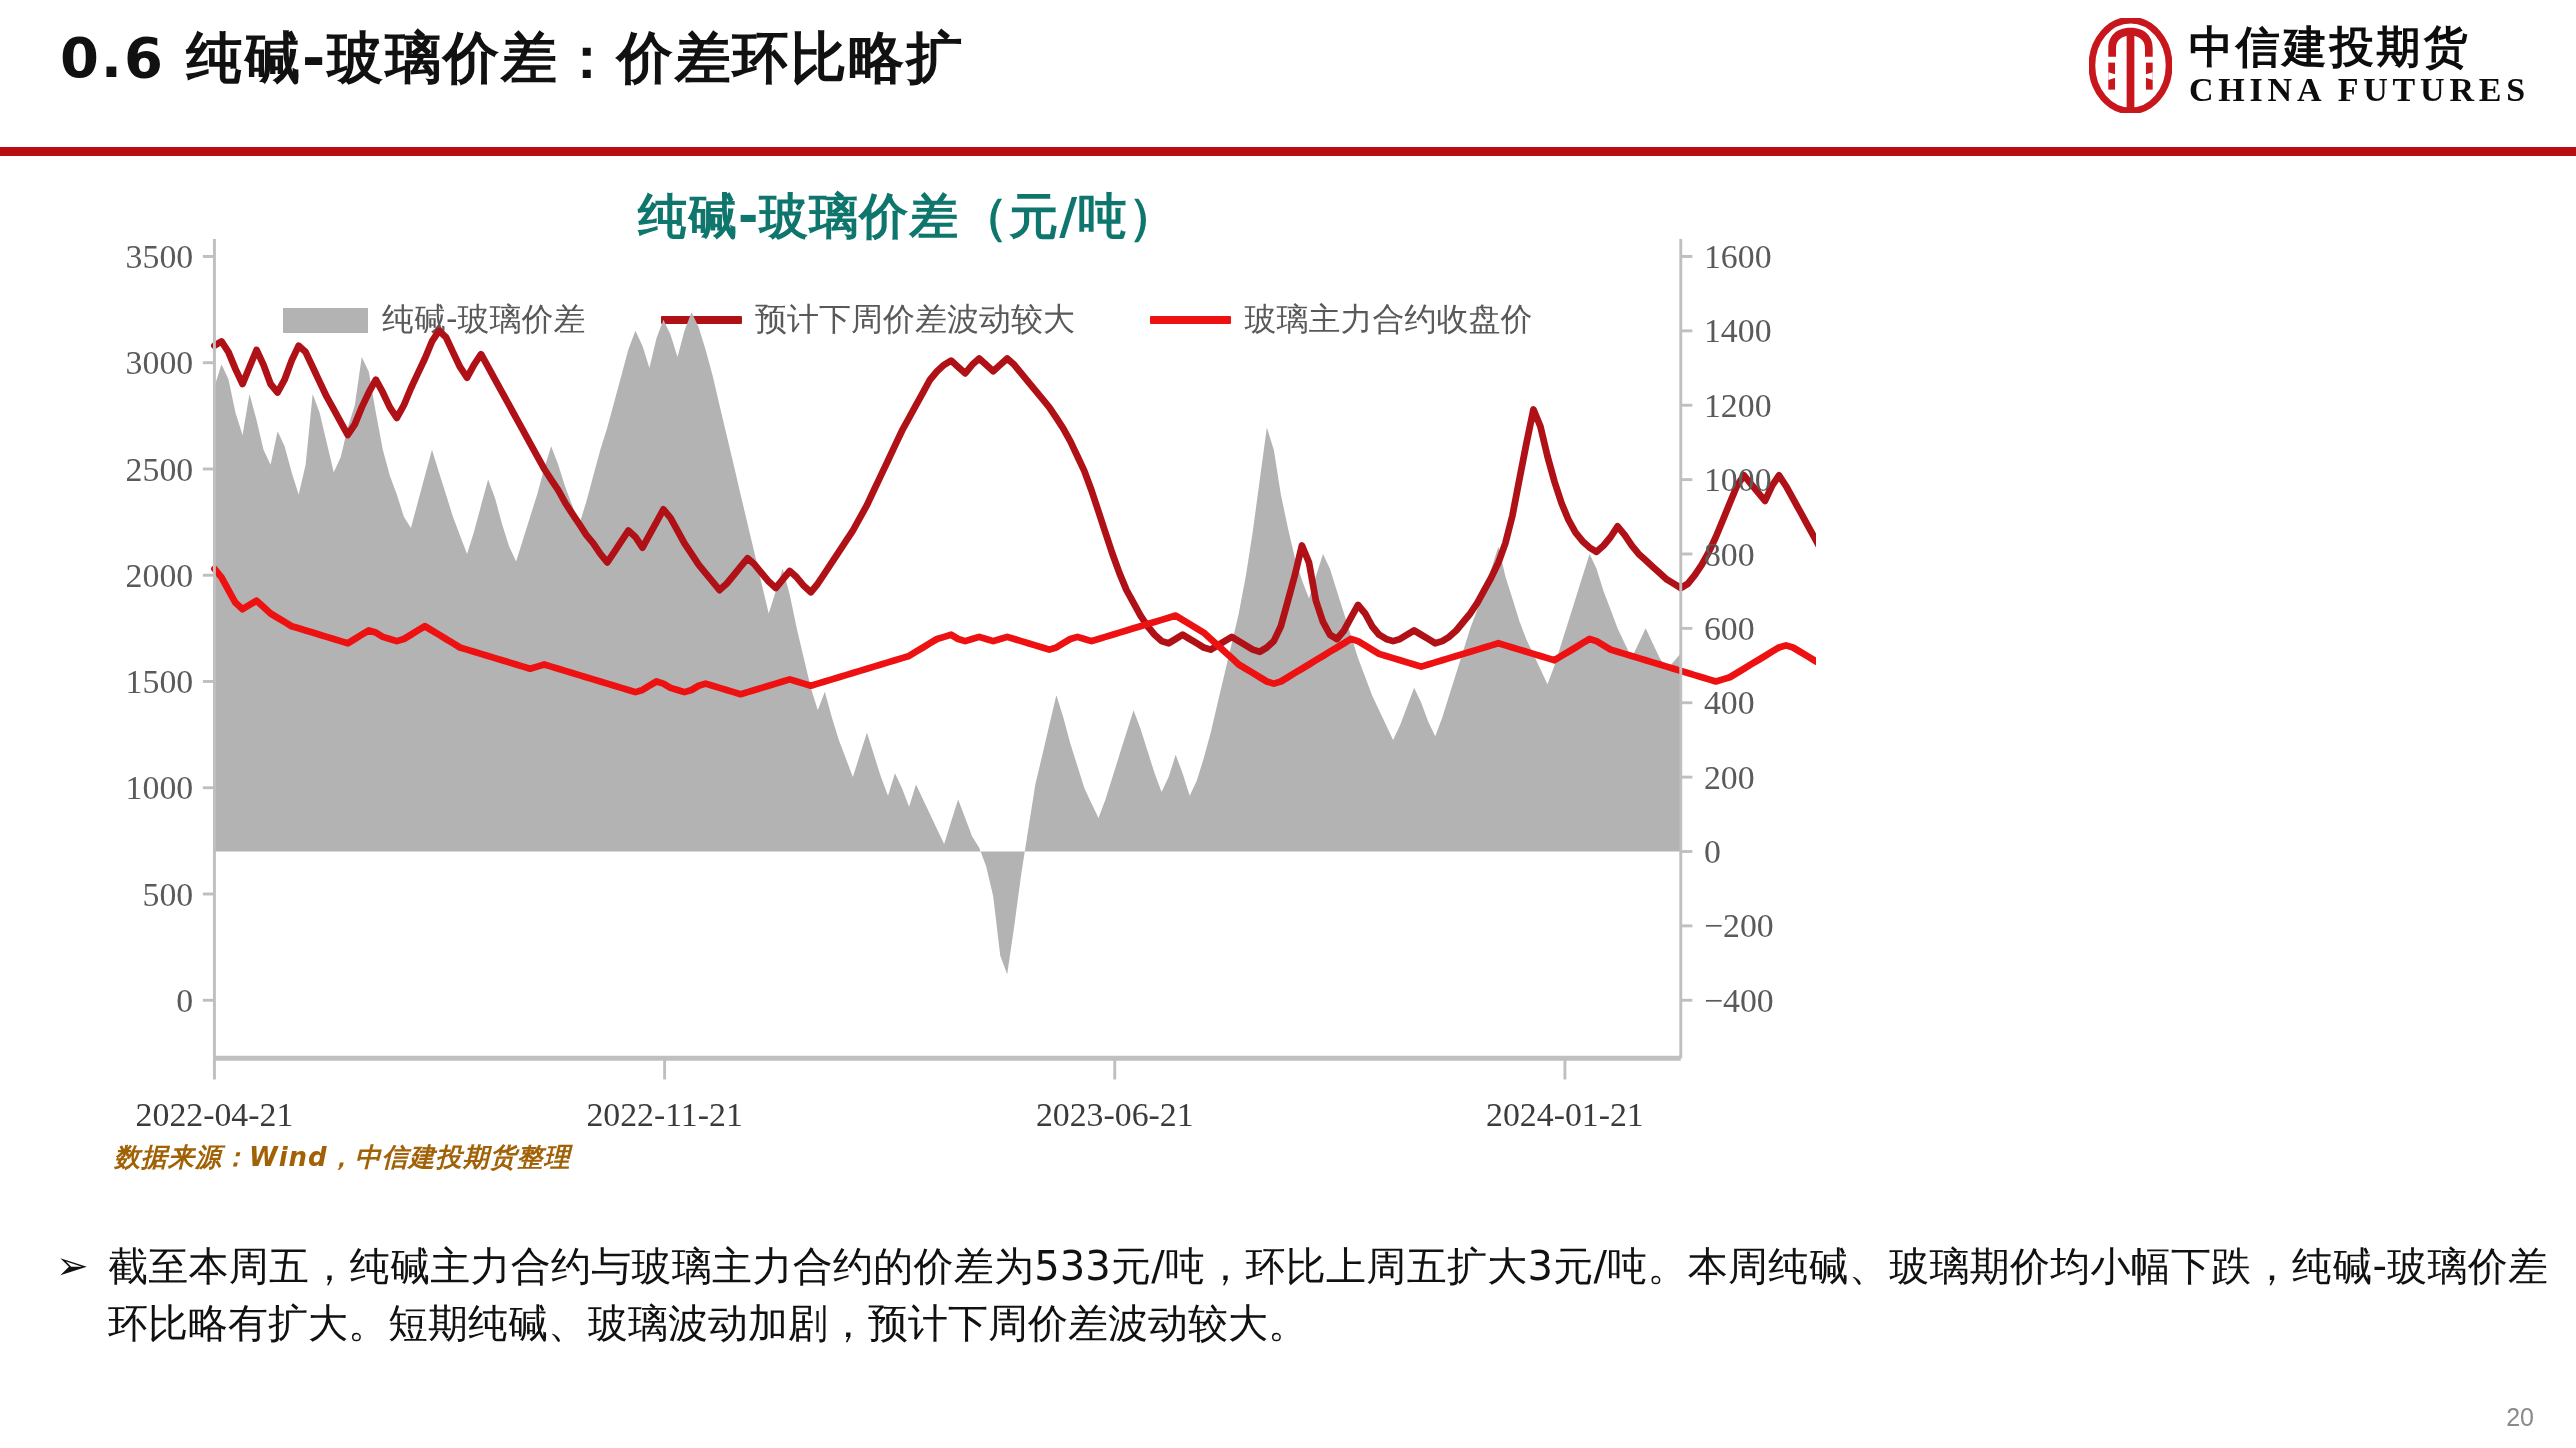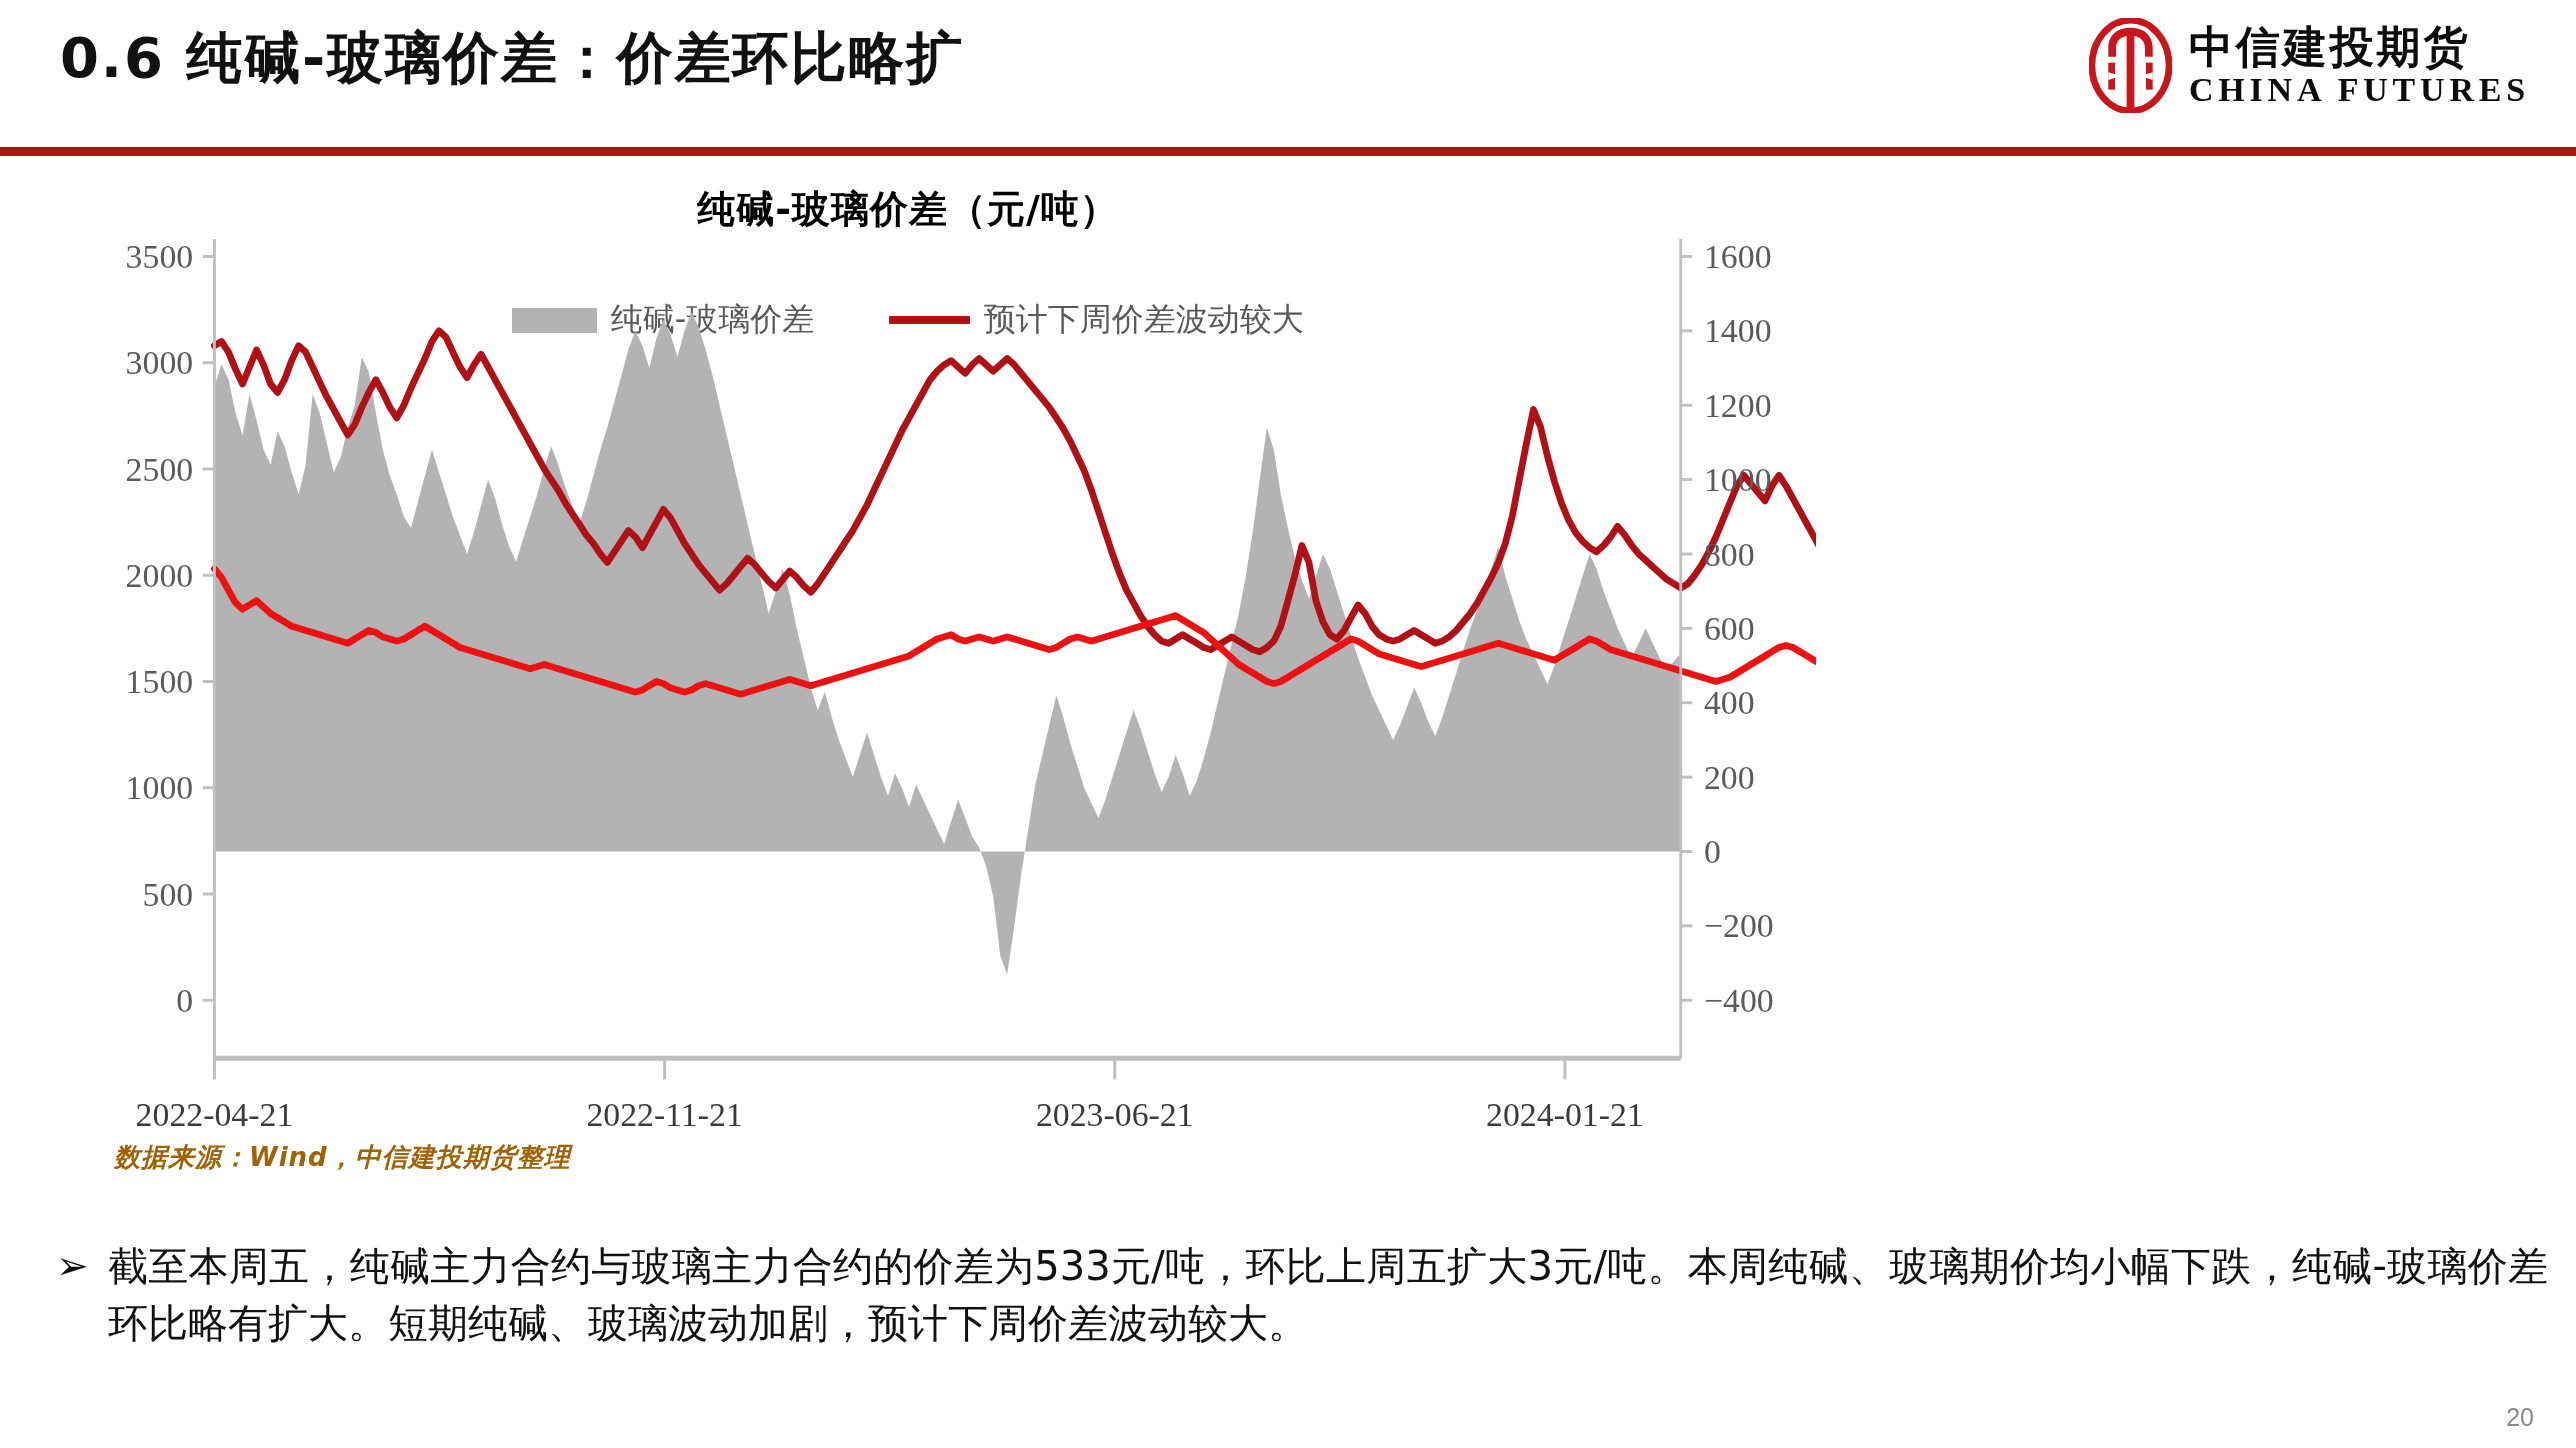--- a/index.html
+++ b/index.html
@@ -32,21 +32,21 @@
   }
   #logo-en{
     font-family:"Liberation Serif",serif;
     font-size:34px;font-weight:700;color:#0d0d0d;letter-spacing:4.8px;margin-top:4px;
   }
   
   #chart-block{position:absolute;left:0;top:184px;width:1816px;height:966px;}
   #chart-title{
     position:absolute;left:0;top:0;width:1816px;text-align:center;
     font-family:"DejaVu Sans","Liberation Sans",sans-serif;
-    font-size:38px;font-weight:700;color:#000000;letter-spacing:1px;
+    font-size:49px;font-weight:700;color:#0f766e;letter-spacing:1px;
   }
   #legend{
     position:absolute;left:0;top:114px;width:1816px;
     display:flex;justify-content:center;align-items:flex-start;gap:75px;
   }
   .legend-item{display:flex;align-items:center;gap:13.5px;}
   .legend-swatch-bar{width:85px;height:25px;background:#B3B3B3;}
   .legend-swatch-line{width:81px;height:7.7px;border-radius:1px;}
   .legend-label{
     font-family:"DejaVu Sans","Liberation Sans",sans-serif;
@@ -115,20 +115,24 @@
 
   <div id="legend">
     <div class="legend-item">
       <span class="legend-swatch-bar"></span>
       <span class="legend-label">纯碱-玻璃价差</span>
     </div>
     <div class="legend-item">
       <span class="legend-swatch-line" style="background:#B01117"></span>
       <span class="legend-label">预计下周价差波动较大</span>
     </div>
+    <div class="legend-item">
+      <span class="legend-swatch-line" style="background:#EE1111"></span>
+      <span class="legend-label">玻璃主力合约收盘价</span>
+    </div>
   </div>
 
   <div id="plot-wrap">
     <svg id="plot-svg" width="1816" height="966" viewBox="0 0 1880 1000">
         <path d="M 222 691 L 222.0 209.8 L 229.3 186.6 L 236.5 202.1 L 243.8 236.7 L 251.1 259.8 L 258.3 217.5 L 265.6 244.4 L 272.8 275.2 L 280.1 290.6 L 287.4 256.0 L 294.6 271.4 L 301.9 298.3 L 309.2 321.4 L 316.4 290.6 L 323.7 217.5 L 330.9 236.7 L 338.2 267.5 L 345.5 298.3 L 352.7 282.9 L 360.0 252.1 L 367.3 229.0 L 374.5 179.0 L 381.8 194.4 L 389.1 236.7 L 396.3 275.2 L 403.6 302.1 L 410.8 321.4 L 418.1 344.5 L 425.4 356.1 L 432.6 329.1 L 439.9 302.1 L 447.2 275.2 L 454.4 298.3 L 461.7 321.4 L 468.9 344.5 L 476.2 363.8 L 483.5 383.0 L 490.7 359.9 L 498.0 332.9 L 505.3 306.0 L 512.5 325.3 L 519.8 352.2 L 527.1 375.3 L 534.3 390.7 L 541.6 367.6 L 548.8 344.5 L 556.1 321.4 L 563.4 294.5 L 570.6 271.4 L 577.9 290.6 L 585.2 313.7 L 592.4 332.9 L 599.7 352.2 L 606.9 329.1 L 614.2 302.1 L 621.5 275.2 L 628.7 252.1 L 636.0 225.1 L 643.3 198.2 L 650.5 171.3 L 657.8 152.0 L 665.1 167.4 L 672.3 190.5 L 679.6 159.7 L 686.8 140.4 L 694.1 155.9 L 701.4 179.0 L 708.6 152.0 L 715.9 132.8 L 723.2 148.1 L 730.4 171.3 L 737.7 198.2 L 744.9 229.0 L 752.2 259.8 L 759.5 290.6 L 766.7 321.4 L 774.0 352.2 L 781.3 383.0 L 788.5 413.8 L 795.8 444.6 L 803.1 421.5 L 810.3 398.4 L 817.6 425.3 L 824.8 460.0 L 832.1 490.8 L 839.4 521.6 L 846.6 544.7 L 853.9 525.5 L 861.2 552.4 L 868.4 575.5 L 875.7 594.8 L 882.9 614.0 L 890.2 590.9 L 897.5 567.8 L 904.7 590.9 L 912.0 614.0 L 919.3 633.3 L 926.5 610.1 L 933.8 625.5 L 941.1 644.8 L 948.3 621.7 L 955.6 637.1 L 962.8 652.5 L 970.1 667.9 L 977.4 683.3 L 984.6 660.2 L 991.9 637.1 L 999.2 656.4 L 1006.4 675.6 L 1013.7 687.1 L 1020.9 706.4 L 1028.2 737.2 L 1035.5 798.8 L 1042.7 818.0 L 1050.0 768.0 L 1057.3 714.1 L 1064.5 667.9 L 1071.8 621.7 L 1079.1 590.9 L 1086.3 560.1 L 1093.6 529.3 L 1100.8 552.4 L 1108.1 579.4 L 1115.4 602.5 L 1122.6 625.5 L 1129.9 641.0 L 1137.2 656.4 L 1144.4 637.1 L 1151.7 614.0 L 1158.9 590.9 L 1166.2 567.8 L 1173.5 544.7 L 1180.7 564.0 L 1188.0 587.0 L 1195.3 610.1 L 1202.5 629.4 L 1209.8 614.0 L 1217.1 590.9 L 1224.3 610.1 L 1231.6 633.3 L 1238.8 617.9 L 1246.1 594.8 L 1253.4 567.8 L 1260.6 537.0 L 1267.9 506.2 L 1275.2 475.4 L 1282.4 444.6 L 1289.7 406.1 L 1296.9 359.9 L 1304.2 306.0 L 1311.5 252.1 L 1318.7 275.2 L 1326.0 321.4 L 1333.3 356.1 L 1340.5 386.9 L 1347.8 410.0 L 1355.1 429.2 L 1362.3 406.1 L 1369.6 383.0 L 1376.8 398.4 L 1384.1 421.5 L 1391.4 444.6 L 1398.6 467.7 L 1405.9 490.8 L 1413.2 510.1 L 1420.4 529.3 L 1427.7 544.7 L 1434.9 560.1 L 1442.2 575.5 L 1449.5 560.1 L 1456.7 540.8 L 1464.0 521.6 L 1471.3 537.0 L 1478.5 556.3 L 1485.8 571.7 L 1493.1 552.4 L 1500.3 529.3 L 1507.6 506.2 L 1514.8 483.1 L 1522.1 460.0 L 1529.4 440.8 L 1536.6 421.5 L 1543.9 398.4 L 1551.2 375.3 L 1558.4 406.1 L 1565.7 429.2 L 1572.9 452.3 L 1580.2 471.6 L 1587.5 486.9 L 1594.7 502.4 L 1602.0 517.8 L 1609.3 498.5 L 1616.5 475.4 L 1623.8 452.3 L 1631.1 429.2 L 1638.3 406.1 L 1645.6 383.0 L 1652.8 398.4 L 1660.1 421.5 L 1667.4 440.8 L 1674.6 460.0 L 1681.9 475.4 L 1689.2 490.8 L 1696.4 475.4 L 1703.7 460.0 L 1710.9 475.4 L 1718.2 490.8 L 1725.5 502.4 L 1732.7 494.6 L 1740.0 485.8 L 1740 691 Z" fill="#B3B3B3" stroke="none"></path>
         <path d="M 222.0 167.4 L 229.3 163.0 L 236.5 174.0 L 243.8 191.6 L 251.1 207.0 L 258.3 189.4 L 265.6 171.8 L 272.8 187.2 L 280.1 207.0 L 287.4 215.8 L 294.6 202.6 L 301.9 182.8 L 309.2 167.4 L 316.4 174.0 L 323.7 189.4 L 330.9 204.8 L 338.2 220.2 L 345.5 233.4 L 352.7 246.6 L 360.0 259.8 L 367.3 248.8 L 374.5 231.2 L 381.8 215.8 L 389.1 202.6 L 396.3 215.8 L 403.6 231.2 L 410.8 242.2 L 418.1 229.0 L 425.4 211.4 L 432.6 196.0 L 439.9 180.6 L 447.2 163.0 L 454.4 152.0 L 461.7 158.6 L 468.9 174.0 L 476.2 189.4 L 483.5 200.4 L 490.7 187.2 L 498.0 176.2 L 505.3 189.4 L 512.5 202.6 L 519.8 215.8 L 527.1 229.0 L 534.3 242.2 L 541.6 255.4 L 548.8 268.6 L 556.1 281.8 L 563.4 295.0 L 570.6 306.0 L 577.9 317.0 L 585.2 330.2 L 592.4 341.2 L 599.7 352.2 L 606.9 363.2 L 614.2 372.0 L 621.5 383.0 L 628.7 391.8 L 636.0 380.8 L 643.3 369.8 L 650.5 358.8 L 657.8 365.4 L 665.1 376.4 L 672.3 363.2 L 679.6 350.0 L 686.8 336.8 L 694.1 345.6 L 701.4 358.8 L 708.6 372.0 L 715.9 383.0 L 723.2 394.0 L 730.4 402.8 L 737.7 411.6 L 744.9 420.4 L 752.2 413.8 L 759.5 405.0 L 766.7 396.2 L 774.0 387.4 L 781.3 394.0 L 788.5 402.8 L 795.8 411.6 L 803.1 418.2 L 810.3 409.4 L 817.6 400.6 L 824.8 407.2 L 832.1 416.0 L 839.4 422.6 L 846.6 413.8 L 853.9 402.8 L 861.2 391.8 L 868.4 380.8 L 875.7 369.8 L 882.9 358.8 L 890.2 345.6 L 897.5 332.4 L 904.7 317.0 L 912.0 301.6 L 919.3 286.2 L 926.5 270.8 L 933.8 255.4 L 941.1 242.2 L 948.3 229.0 L 955.6 215.8 L 962.8 202.6 L 970.1 193.8 L 977.4 187.2 L 984.6 182.8 L 991.9 189.4 L 999.2 196.0 L 1006.4 187.2 L 1013.7 180.6 L 1020.9 187.2 L 1028.2 193.8 L 1035.5 187.2 L 1042.7 180.6 L 1050.0 187.2 L 1057.3 196.0 L 1064.5 204.8 L 1071.8 213.6 L 1079.1 222.4 L 1086.3 231.2 L 1093.6 242.2 L 1100.8 253.2 L 1108.1 266.4 L 1115.4 281.8 L 1122.6 297.2 L 1129.9 317.0 L 1137.2 339.0 L 1144.4 361.0 L 1151.7 383.0 L 1158.9 402.8 L 1166.2 420.4 L 1173.5 433.6 L 1180.7 446.8 L 1188.0 457.8 L 1195.3 466.6 L 1202.5 473.2 L 1209.8 475.4 L 1217.1 471.0 L 1224.3 466.6 L 1231.6 471.0 L 1238.8 475.4 L 1246.1 479.8 L 1253.4 482.0 L 1260.6 477.6 L 1267.9 473.2 L 1275.2 468.8 L 1282.4 473.2 L 1289.7 477.6 L 1296.9 482.0 L 1304.2 484.2 L 1311.5 479.8 L 1318.7 473.2 L 1326.0 457.8 L 1333.3 431.4 L 1340.5 405.0 L 1347.8 374.2 L 1355.1 391.8 L 1362.3 431.4 L 1369.6 453.4 L 1376.8 466.6 L 1384.1 471.0 L 1391.4 462.2 L 1398.6 449.0 L 1405.9 435.8 L 1413.2 444.6 L 1420.4 457.8 L 1427.7 466.6 L 1434.9 471.0 L 1442.2 473.2 L 1449.5 471.0 L 1456.7 466.6 L 1464.0 462.2 L 1471.3 466.6 L 1478.5 471.0 L 1485.8 475.4 L 1493.1 473.2 L 1500.3 468.8 L 1507.6 462.2 L 1514.8 453.4 L 1522.1 444.6 L 1529.4 433.6 L 1536.6 420.4 L 1543.9 407.2 L 1551.2 391.8 L 1558.4 372.0 L 1565.7 343.4 L 1572.9 306.0 L 1580.2 268.6 L 1587.5 233.4 L 1594.7 251.0 L 1602.0 281.8 L 1609.3 308.2 L 1616.5 330.2 L 1623.8 347.8 L 1631.1 361.0 L 1638.3 369.8 L 1645.6 376.4 L 1652.8 380.8 L 1660.1 374.2 L 1667.4 365.4 L 1674.6 354.4 L 1681.9 363.2 L 1689.2 374.2 L 1696.4 383.0 L 1703.7 389.6 L 1710.9 396.2 L 1718.2 402.8 L 1725.5 409.4 L 1732.7 413.8 L 1740.0 418.2 L 1747.3 413.8 L 1754.5 405.0 L 1761.8 394.0 L 1769.1 380.8 L 1776.3 365.4 L 1783.6 347.8 L 1790.8 330.2 L 1798.1 312.6 L 1805.4 301.6 L 1812.6 310.4 L 1819.9 319.2 L 1827.2 328.0 L 1834.4 312.6 L 1841.7 301.6 L 1848.9 312.6 L 1856.2 325.8 L 1863.5 339.0 L 1870.7 352.2 L 1878.0 365.4 L 1885.3 378.6 L 1892.5 387.4 L 1899.8 396.2 L 1907.1 402.8 L 1914.3 400.6 L 1921.6 396.2 L 1928.8 400.6 L 1936.1 405.0 L 1943.4 402.8 L 1950.6 400.6 L 1957.9 398.4" fill="none" stroke="#B01117" stroke-width="7" stroke-linejoin="round" stroke-linecap="round"></path>
         <path d="M 222.0 398.4 L 229.3 407.2 L 236.5 420.4 L 243.8 433.6 L 251.1 440.2 L 258.3 435.8 L 265.6 431.4 L 272.8 438.0 L 280.1 444.6 L 287.4 449.0 L 294.6 453.4 L 301.9 457.8 L 309.2 460.0 L 316.4 462.2 L 323.7 464.4 L 330.9 466.6 L 338.2 468.8 L 345.5 471.0 L 352.7 473.2 L 360.0 475.4 L 367.3 471.0 L 374.5 466.6 L 381.8 462.2 L 389.1 464.4 L 396.3 468.8 L 403.6 471.0 L 410.8 473.2 L 418.1 471.0 L 425.4 466.6 L 432.6 462.2 L 439.9 457.8 L 447.2 462.2 L 454.4 466.6 L 461.7 471.0 L 468.9 475.4 L 476.2 479.8 L 483.5 482.0 L 490.7 484.2 L 498.0 486.4 L 505.3 488.6 L 512.5 490.8 L 519.8 493.0 L 527.1 495.2 L 534.3 497.4 L 541.6 499.6 L 548.8 501.8 L 556.1 499.6 L 563.4 497.4 L 570.6 499.6 L 577.9 501.8 L 585.2 504.0 L 592.4 506.2 L 599.7 508.4 L 606.9 510.6 L 614.2 512.8 L 621.5 515.0 L 628.7 517.2 L 636.0 519.4 L 643.3 521.6 L 650.5 523.8 L 657.8 526.0 L 665.1 523.8 L 672.3 519.4 L 679.6 515.0 L 686.8 517.2 L 694.1 521.6 L 701.4 523.8 L 708.6 526.0 L 715.9 523.8 L 723.2 519.4 L 730.4 517.2 L 737.7 519.4 L 744.9 521.6 L 752.2 523.8 L 759.5 526.0 L 766.7 528.2 L 774.0 526.0 L 781.3 523.8 L 788.5 521.6 L 795.8 519.4 L 803.1 517.2 L 810.3 515.0 L 817.6 512.8 L 824.8 515.0 L 832.1 517.2 L 839.4 519.4 L 846.6 517.2 L 853.9 515.0 L 861.2 512.8 L 868.4 510.6 L 875.7 508.4 L 882.9 506.2 L 890.2 504.0 L 897.5 501.8 L 904.7 499.6 L 912.0 497.4 L 919.3 495.2 L 926.5 493.0 L 933.8 490.8 L 941.1 488.6 L 948.3 484.2 L 955.6 479.8 L 962.8 475.4 L 970.1 471.0 L 977.4 468.8 L 984.6 466.6 L 991.9 471.0 L 999.2 473.2 L 1006.4 471.0 L 1013.7 468.8 L 1020.9 471.0 L 1028.2 473.2 L 1035.5 471.0 L 1042.7 468.8 L 1050.0 471.0 L 1057.3 473.2 L 1064.5 475.4 L 1071.8 477.6 L 1079.1 479.8 L 1086.3 482.0 L 1093.6 479.8 L 1100.8 475.4 L 1108.1 471.0 L 1115.4 468.8 L 1122.6 471.0 L 1129.9 473.2 L 1137.2 471.0 L 1144.4 468.8 L 1151.7 466.6 L 1158.9 464.4 L 1166.2 462.2 L 1173.5 460.0 L 1180.7 457.8 L 1188.0 455.6 L 1195.3 453.4 L 1202.5 451.2 L 1209.8 449.0 L 1217.1 446.8 L 1224.3 451.2 L 1231.6 455.6 L 1238.8 460.0 L 1246.1 464.4 L 1253.4 471.0 L 1260.6 477.6 L 1267.9 484.2 L 1275.2 490.8 L 1282.4 497.4 L 1289.7 501.8 L 1296.9 506.2 L 1304.2 510.6 L 1311.5 515.0 L 1318.7 517.2 L 1326.0 515.0 L 1333.3 510.6 L 1340.5 506.2 L 1347.8 501.8 L 1355.1 497.4 L 1362.3 493.0 L 1369.6 488.6 L 1376.8 484.2 L 1384.1 479.8 L 1391.4 475.4 L 1398.6 471.0 L 1405.9 473.2 L 1413.2 477.6 L 1420.4 482.0 L 1427.7 486.4 L 1434.9 488.6 L 1442.2 490.8 L 1449.5 493.0 L 1456.7 495.2 L 1464.0 497.4 L 1471.3 499.6 L 1478.5 497.4 L 1485.8 495.2 L 1493.1 493.0 L 1500.3 490.8 L 1507.6 488.6 L 1514.8 486.4 L 1522.1 484.2 L 1529.4 482.0 L 1536.6 479.8 L 1543.9 477.6 L 1551.2 475.4 L 1558.4 477.6 L 1565.7 479.8 L 1572.9 482.0 L 1580.2 484.2 L 1587.5 486.4 L 1594.7 488.6 L 1602.0 490.8 L 1609.3 493.0 L 1616.5 488.6 L 1623.8 484.2 L 1631.1 479.8 L 1638.3 475.4 L 1645.6 471.0 L 1652.8 473.2 L 1660.1 477.6 L 1667.4 482.0 L 1674.6 484.2 L 1681.9 486.4 L 1689.2 488.6 L 1696.4 490.8 L 1703.7 493.0 L 1710.9 495.2 L 1718.2 497.4 L 1725.5 499.6 L 1732.7 501.8 L 1740.0 504.0 L 1747.3 506.2 L 1754.5 508.4 L 1761.8 510.6 L 1769.1 512.8 L 1776.3 515.0 L 1783.6 512.8 L 1790.8 510.6 L 1798.1 506.2 L 1805.4 501.8 L 1812.6 497.4 L 1819.9 493.0 L 1827.2 488.6 L 1834.4 484.2 L 1841.7 479.8 L 1848.9 477.6 L 1856.2 479.8 L 1863.5 484.2 L 1870.7 488.6 L 1878.0 493.0 L 1885.3 497.4 L 1892.5 501.8 L 1899.8 506.2 L 1907.1 508.4 L 1914.3 510.6 L 1921.6 512.8 L 1928.8 515.0 L 1936.1 512.8 L 1943.4 515.0 L 1950.6 512.8 L 1957.9 515.0" fill="none" stroke="#EE1111" stroke-width="7" stroke-linejoin="round" stroke-linecap="round"></path>
         <line x1="222" y1="57" x2="222" y2="905" stroke="#BFBFBF" stroke-width="3"></line>
         <line x1="210" y1="845" x2="222" y2="845" stroke="#BFBFBF" stroke-width="3"></line>
         <text x="200" y="857" text-anchor="end" class="axis-num">0</text>

